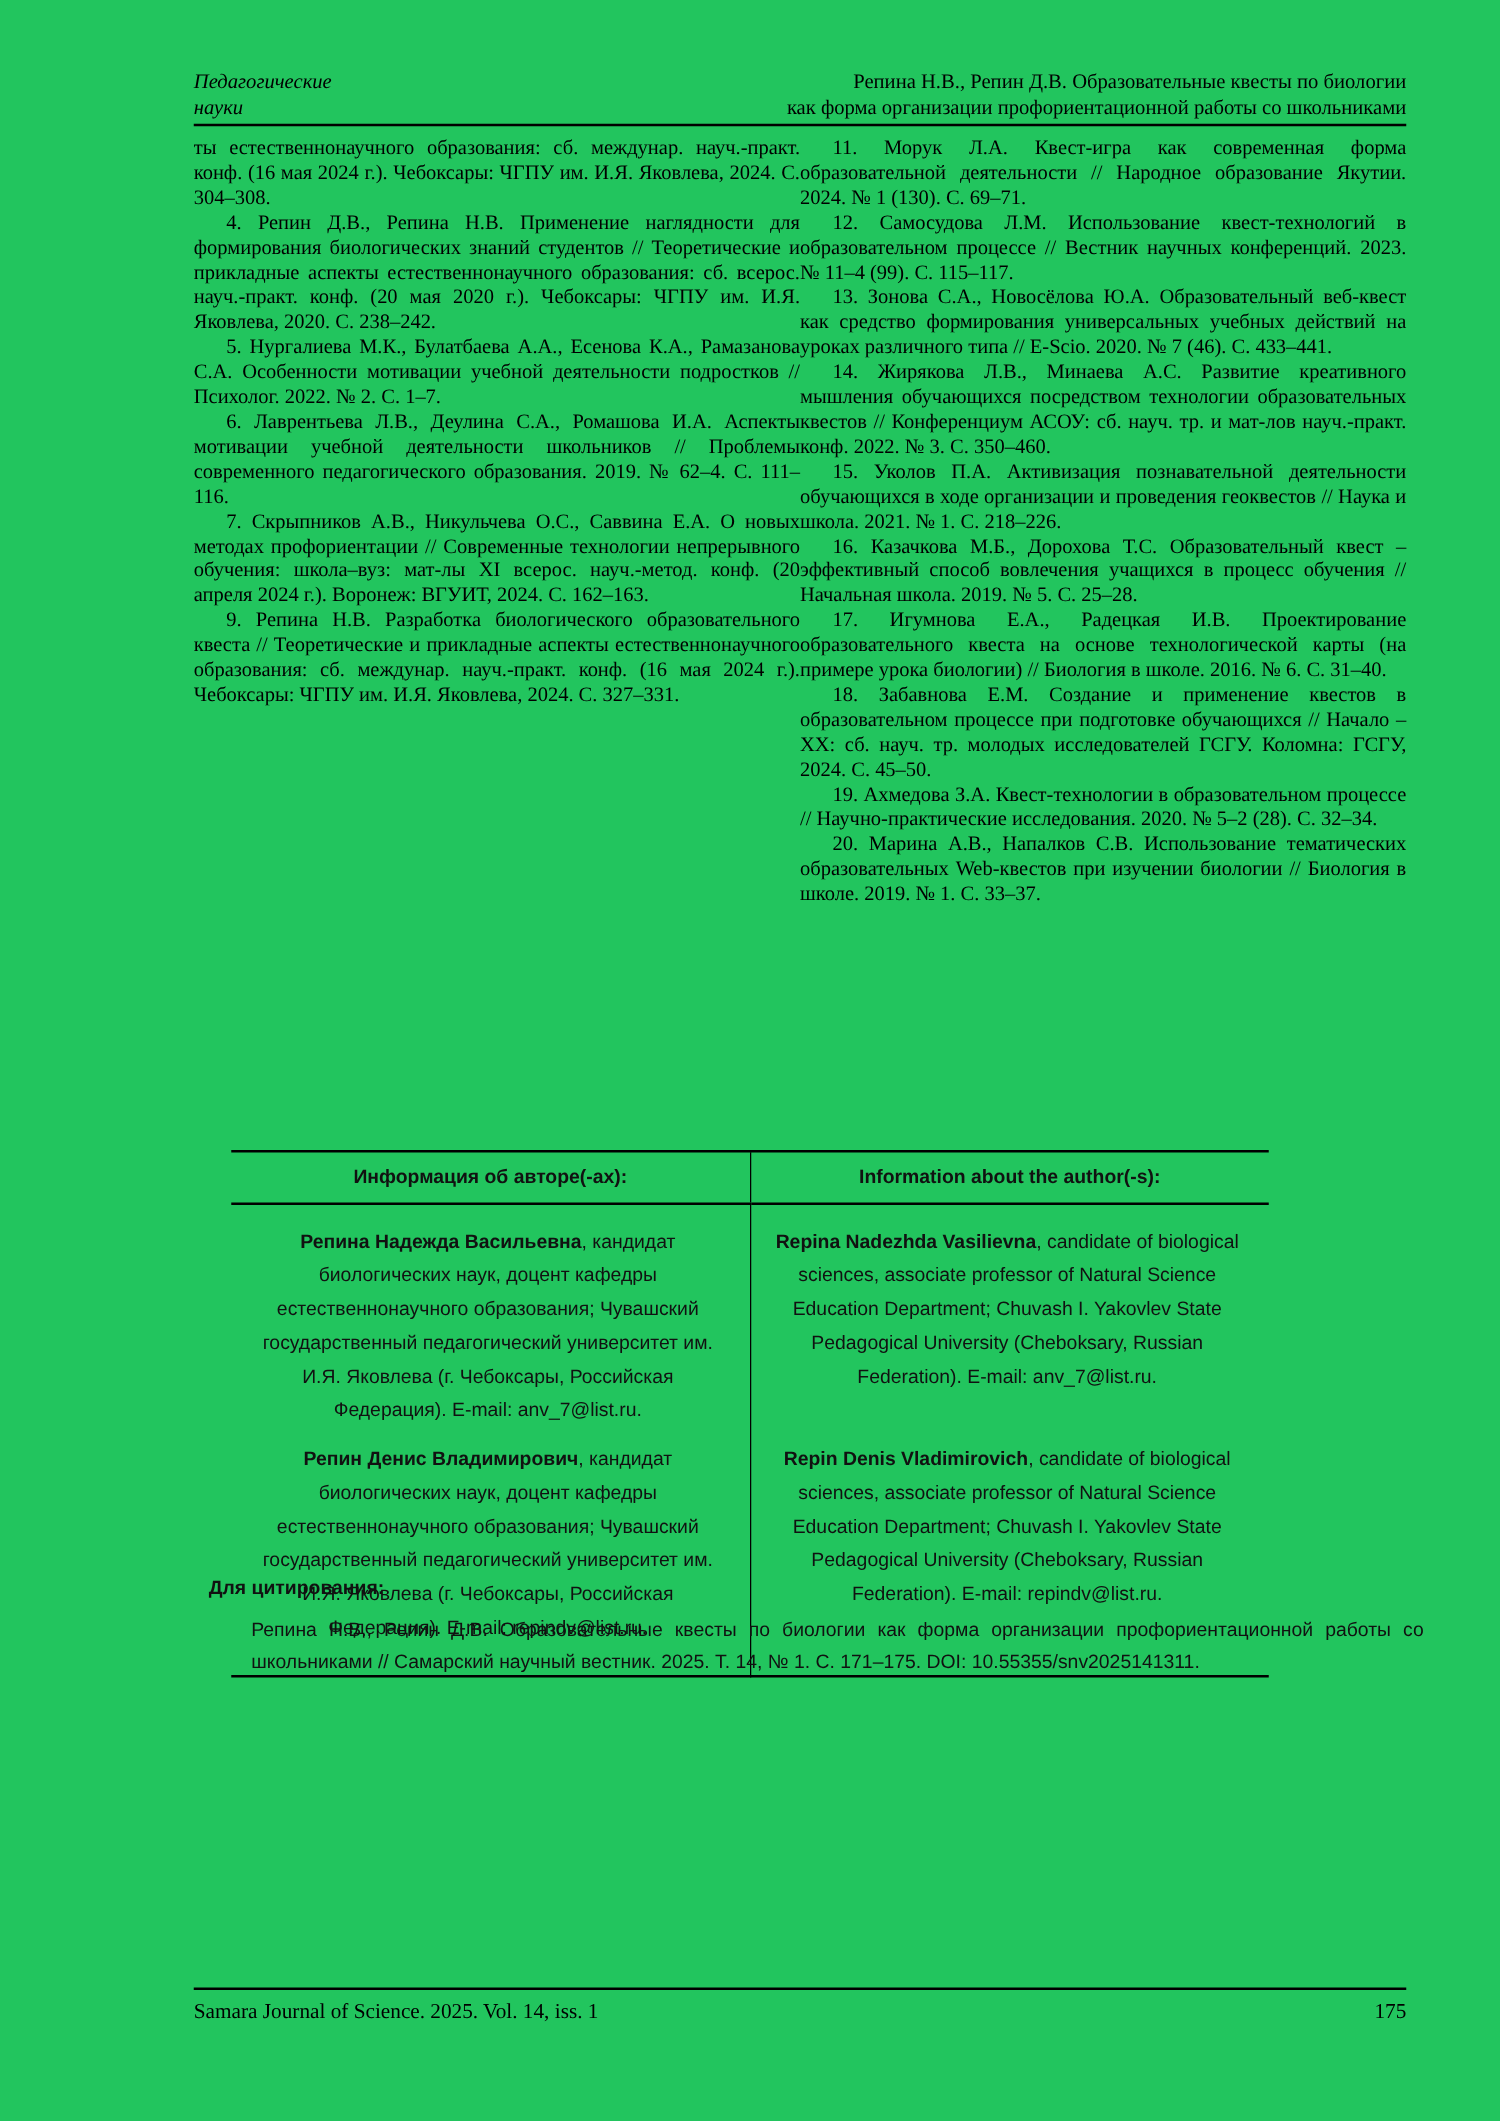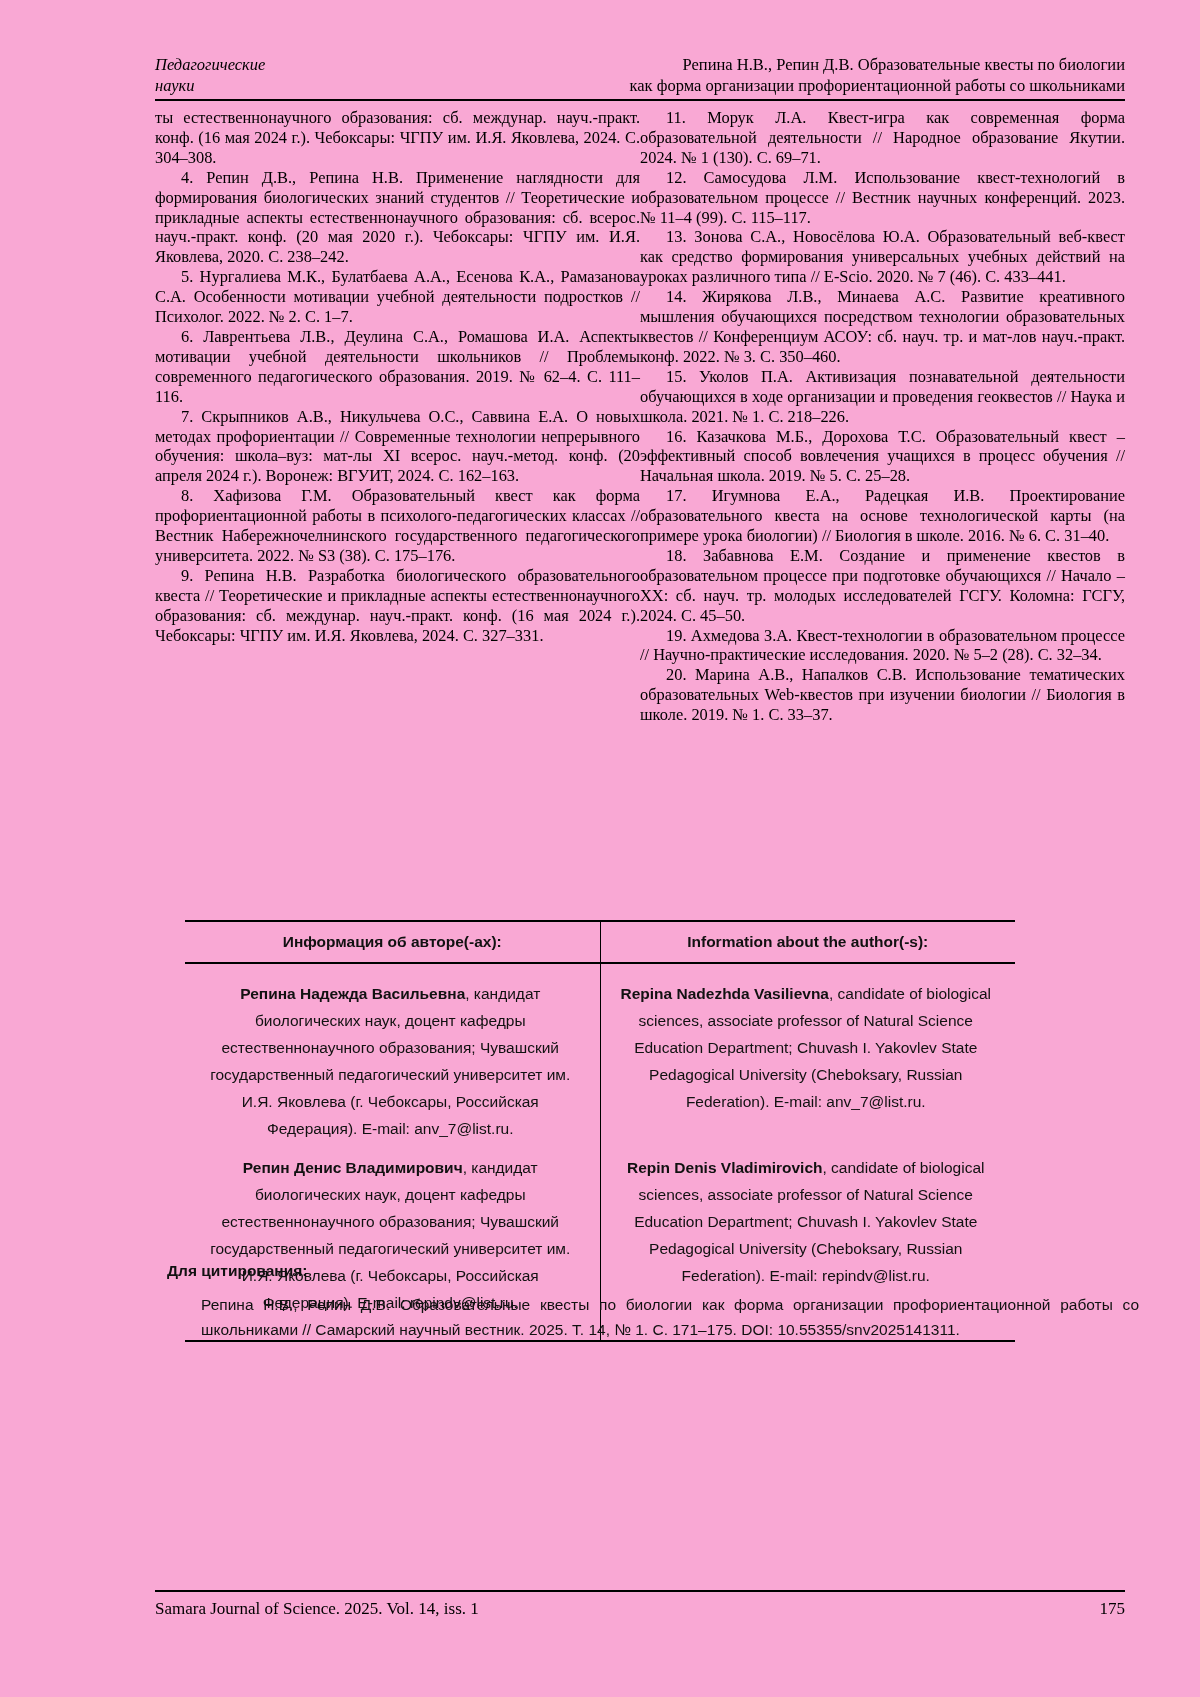--- a/index.html
+++ b/index.html
@@ -1,19 +1,19 @@
 <!DOCTYPE html>
 <html lang="ru"><head>
 <meta charset="utf-8">
 <style>
   html,body{margin:0;padding:0;background:#e8e8e8;}
   .page{
     position:relative;
     width:1200px;height:1697px;
-    background:#f9a8d4;color:#000;
+    background:#22c55e;color:#000;
     margin:0 auto;
     overflow:hidden;
   }
   
   .runhead{
     position:absolute;left:155px;top:54px;width:970px;
     display:flex;justify-content:space-between;align-items:flex-end;
     font-family:"Liberation Serif",serif;font-size:16.5px;line-height:21px;
     border-bottom:2.5px solid #000;padding-bottom:3px;
   }
@@ -85,21 +85,20 @@
     </div>
   </header>
 
   <main class="refs">
     <div class="col">
       <p class="noindent">ты естественнонаучного образования: сб. междунар. науч.-практ. конф. (16 мая 2024 г.). Чебоксары: ЧГПУ им. И.Я. Яковлева, 2024. С. 304–308.</p>
       <p>4. Репин Д.В., Репина Н.В. Применение наглядности для формирования биологических знаний студентов // Теоретические и прикладные аспекты естественнонаучного образования: сб. всерос. науч.-практ. конф. (20 мая 2020 г.). Чебоксары: ЧГПУ им. И.Я. Яковлева, 2020. С. 238–242.</p>
       <p>5. Нургалиева М.К., Булатбаева А.А., Есенова К.А., Рамазанова С.А. Особенности мотивации учебной деятельности подростков // Психолог. 2022. № 2. С. 1–7.</p>
       <p>6. Лаврентьева Л.В., Деулина С.А., Ромашова И.А. Аспекты мотивации учебной деятельности школьников // Проблемы современного педагогического образования. 2019. № 62–4. С. 111–116.</p>
       <p>7. Скрыпников А.В., Никульчева О.С., Саввина Е.А. О новых методах профориентации // Современные технологии непрерывного обучения: школа–вуз: мат-лы XI всерос. науч.-метод. конф. (20 апреля 2024 г.). Воронеж: ВГУИТ, 2024. С. 162–163.</p>
-      <p>8. Хафизова Г.М. Образовательный квест как форма профориентационной работы в психолого-педагогических классах // Вестник Набережночелнинского государственного педагогического университета. 2022. № S3 (38). С. 175–176.</p>
       <p>9. Репина Н.В. Разработка биологического образовательного квеста // Теоретические и прикладные аспекты естественнонаучного образования: сб. междунар. науч.-практ. конф. (16 мая 2024 г.). Чебоксары: ЧГПУ им. И.Я. Яковлева, 2024. С. 327–331.</p>
     </div>
     <div class="col">
       <p>11. Морук Л.А. Квест-игра как современная форма образовательной деятельности // Народное образование Якутии. 2024. № 1 (130). С. 69–71.</p>
       <p>12. Самосудова Л.М. Использование квест-технологий в образовательном процессе // Вестник научных конференций. 2023. № 11–4 (99). С. 115–117.</p>
       <p>13. Зонова С.А., Новосёлова Ю.А. Образовательный веб-квест как средство формирования универсальных учебных действий на уроках различного типа // E-Scio. 2020. № 7 (46). С. 433–441.</p>
       <p>14. Жирякова Л.В., Минаева А.С. Развитие креативного мышления обучающихся посредством технологии образовательных квестов // Конференциум АСОУ: сб. науч. тр. и мат-лов науч.-практ. конф. 2022. № 3. С. 350–460.</p>
       <p>15. Уколов П.А. Активизация познавательной деятельности обучающихся в ходе организации и проведения геоквестов // Наука и школа. 2021. № 1. С. 218–226.</p>
       <p>16. Казачкова М.Б., Дорохова Т.С. Образовательный квест – эффективный способ вовлечения учащихся в процесс обучения // Начальная школа. 2019. № 5. С. 25–28.</p>
       <p>17. Игумнова Е.А., Радецкая И.В. Проектирование образовательного квеста на основе технологической карты (на примере урока биологии) // Биология в школе. 2016. № 6. С. 31–40.</p>

